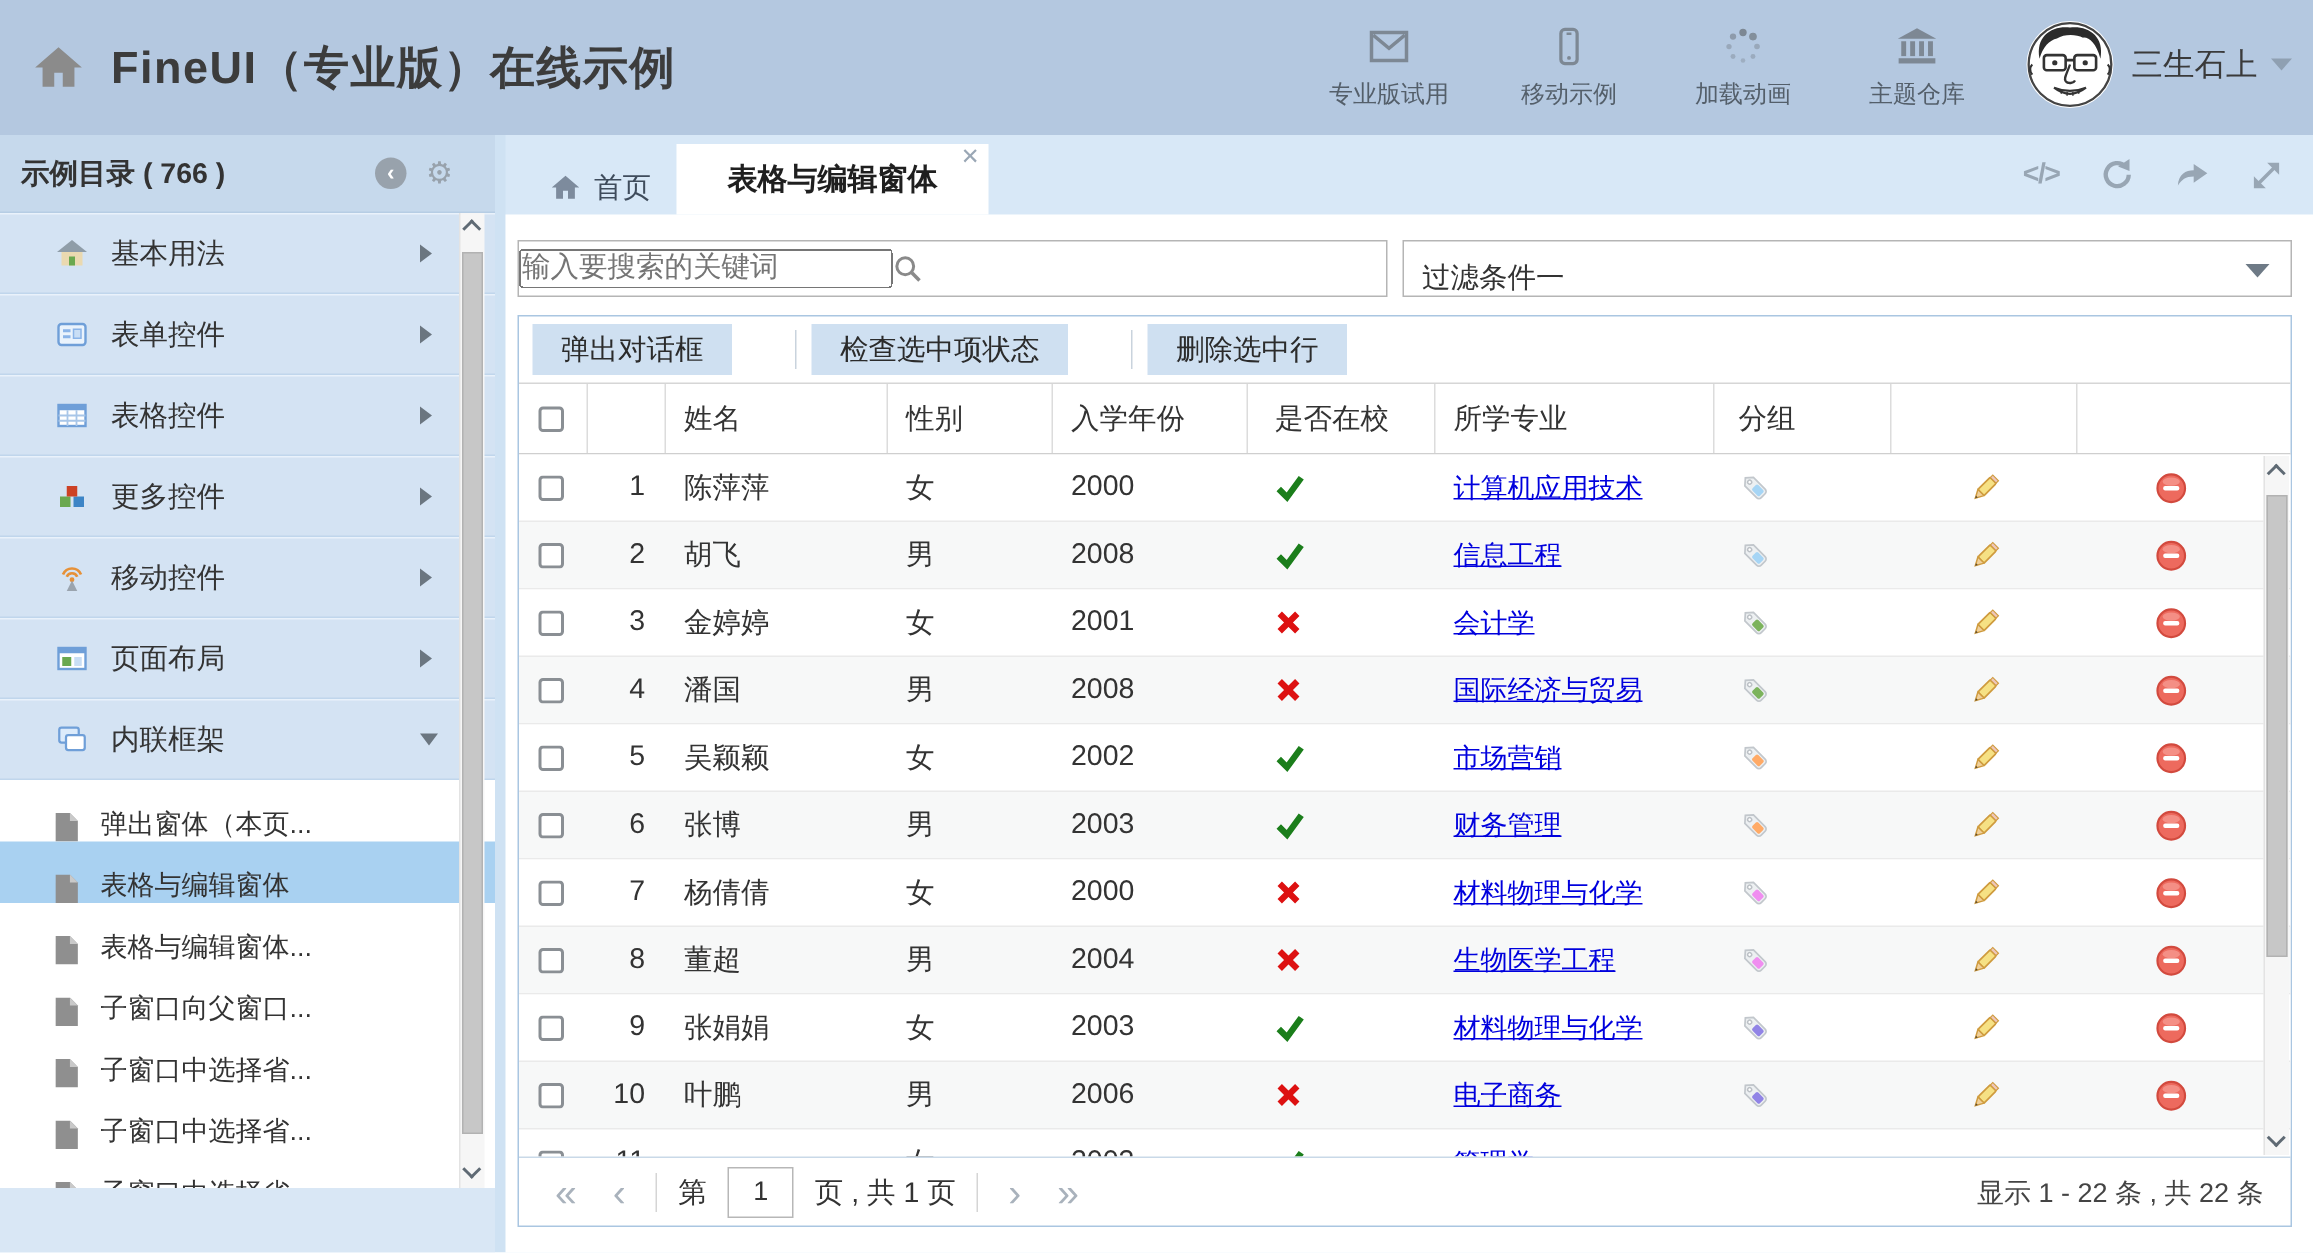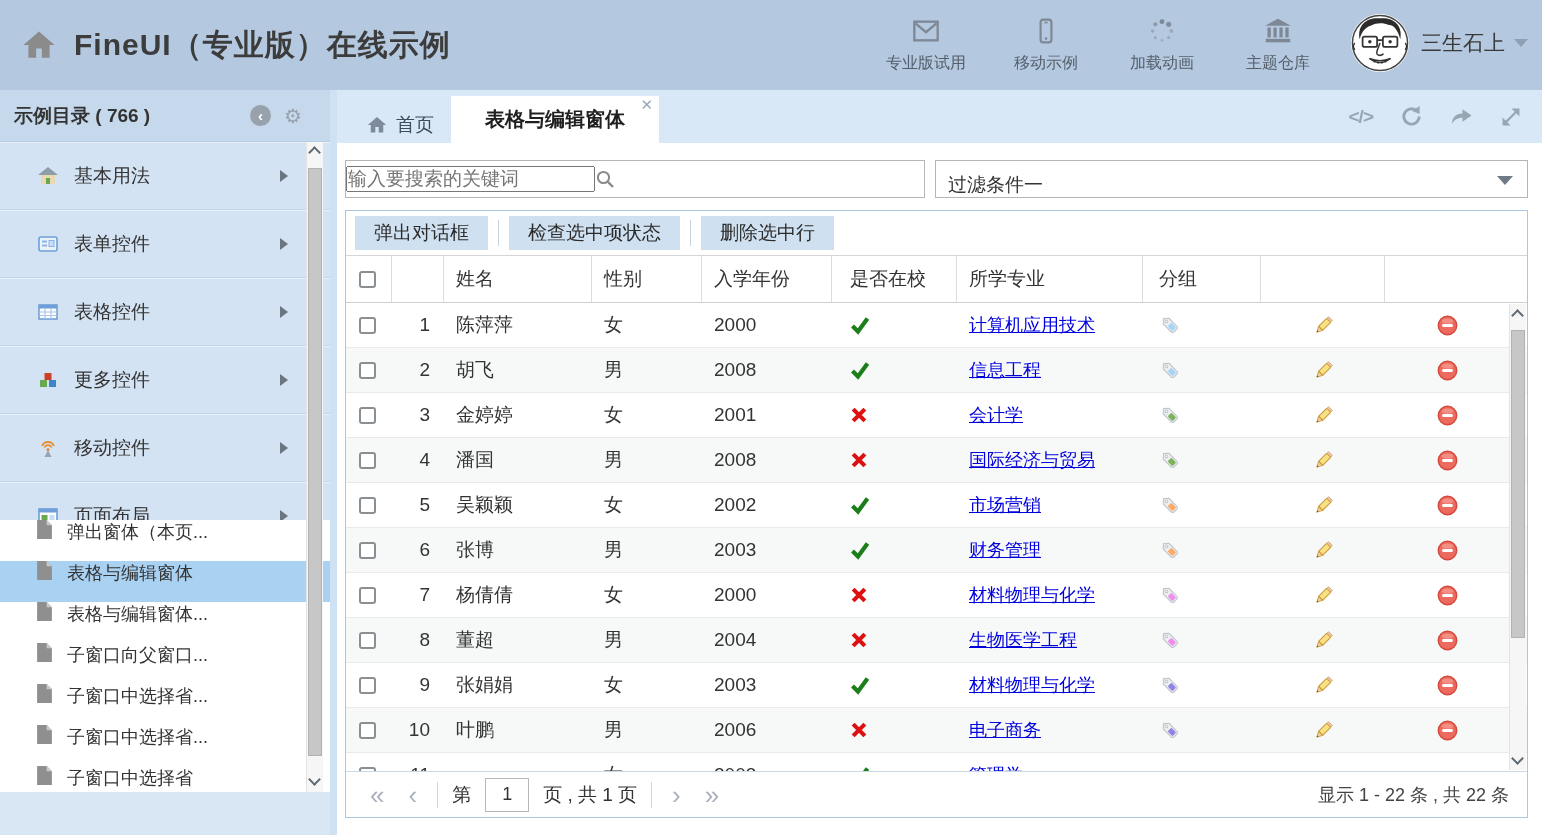--- a/index.html
+++ b/index.html
@@ -21,28 +21,28 @@
   .caret-down { margin-left:9px; width:0; height:0; border-left:7px solid transparent; border-right:7px solid transparent; border-top:8px solid #8fa0b2; }
 
   
   .sb { position:absolute; left:0; top:90px; width:330px; height:745px; background:#d9e7f5; }
   .sb-head { position:absolute; left:0; top:0; width:330px; height:52px; background:#c6d9ec; display:flex; align-items:center; border-bottom:1px solid #b6cde4; }
   .sb-title { margin-left:14px; font-size:19px; font-weight:bold; color:#333; }
   .sb-tools { position:absolute; right:28px; top:15px; display:flex; gap:13px; align-items:center; }
   .circ-back { width:21px; height:21px; border-radius:50%; background:#98a2ac; color:#fff; font-size:15px; font-weight:bold; display:flex; align-items:center; justify-content:center; line-height:1; cursor:pointer; }
   .gear { font-size:20px; color:#98a2ac; line-height:1; cursor:pointer; }
   .sb-menu { position:absolute; left:0; top:52px; width:330px; }
-  .menu-item { height:68px; background:#d4e3f3; border-bottom:1px solid #c0d6ec; border-top:1px solid #e9f2fb; display:flex; align-items:center; cursor:pointer; position:relative; }
+  .menu-item { height:54px; background:#d4e3f3; border-bottom:1px solid #c0d6ec; border-top:1px solid #e9f2fb; display:flex; align-items:center; cursor:pointer; position:relative; }
   .mi-icon { margin-left:38px; width:20px; height:20px; flex:none; }
   .mi-label { margin-left:16px; font-size:19px; color:#333; }
   .mi-arrow-r { position:absolute; right:42px; width:0; height:0; border-left:8px solid #6b7680; border-top:6px solid transparent; border-bottom:6px solid transparent; }
   .mi-arrow-d { position:absolute; right:38px; width:0; height:0; border-top:8px solid #6b7680; border-left:6px solid transparent; border-right:6px solid transparent; display:none; }
   .menu-item.open .mi-arrow-d { display:block; }
   .sb-sub { position:absolute; left:0; top:430px; width:330px; height:272px; background:#fff; overflow:hidden; }
-  .sub-item { height:41px; display:flex; align-items:flex-start; cursor:pointer; }
+  .sub-item { height:41px; display:flex; align-items:flex-end; cursor:pointer; }
   .sub-item.selected { background:#a9d1f1; }
   .si-icon { margin-left:36px; width:17px; height:19px; flex:none; }
   .si-label { margin-left:14px; font-size:18px; color:#333; white-space:nowrap; }
   .sb-scroll { position:absolute; left:306px; top:52px; width:17px; height:650px; background:#f6f6f6; border-left:1px solid #e3e3e3; }
   .sb-scroll .thumb { position:absolute; left:1px; top:26px; bottom:36px; width:14px; background:#c7c7c7; border:1px solid #b2b2b2; }
   .chev { display:block; width:9px; height:9px; border-right:2.4px solid #5f6a74; border-bottom:2.4px solid #5f6a74; }
   .chev.up { transform:rotate(-135deg); }
   .chev.down { transform:rotate(45deg); }
   .sb-scroll .chev.up { position:absolute; left:3px; top:6px; }
   .sb-scroll .chev.down { position:absolute; left:3px; bottom:8px; }
@@ -67,21 +67,21 @@
   .content { position:absolute; left:0; top:53px; width:1205px; height:764px; background:#fff; }
   .searchrow { position:absolute; left:8px; top:17px; width:1183px; height:38px; display:flex; }
   .kw-wrap { width:580px; height:38px; border:1px solid #b5b5b5; display:flex; align-items:center; background:#fff; }
   .kw-wrap input { font-size:19px; }
   .filter { position:relative; margin-left:10px; flex:1; height:38px; border:1px solid #b5b5b5; display:flex; align-items:center; cursor:pointer; background:#fff; }
   .filter-val { margin-left:12px; font-size:19px; color:#333;margin-top:11px; }
   .filter .caret { position:absolute; right:14px; top:15px; width:0; height:0; border-left:8px solid transparent; border-right:8px solid transparent; border-top:9px solid #6e7a86; }
 
   
   .grid { position:absolute; left:8px; top:67px; width:1183px; height:608px; border:1px solid #aac6e1; background:#fff; display:flex; flex-direction:column; }
-  .g-toolbar { height:44px; flex:none; display:flex; align-items:center; padding-left:9px; }
+  .g-toolbar { height:44px; flex:none; display:flex; align-items:center; padding-left:9px;gap:32px; }
   .tool-btn { position:relative; height:34px; padding:0 19px; background:#cfe0f1; border:none; font-size:19px; color:#2b2b2b; cursor:pointer; font-family:inherit; margin-right:21px; }
   .tool-btn + .tool-btn::before { content:""; position:absolute; left:-11px; top:4px; bottom:4px; width:1px; background:#c9d3dd; }
   .g-head { height:48px; flex:none; display:flex; border-top:1px solid #d6d6d6; border-bottom:1px solid #cfcfcf; align-items:stretch; }
   .th { display:flex; align-items:center; font-size:19px; color:#333; border-right:1px solid #dcdcdc; padding-left:12px; }
   .th:last-child { border-right:none; }
   .g-body { flex:none; }
   .tr { height:45px; display:flex; align-items:center; border-bottom:1px solid #eaeaea; background:#fff; }
   .g-body .tr:nth-child(even) { background:#f7f8f8; }
   .td { display:flex; align-items:center; font-size:19px; color:#333; padding-left:12px; overflow:hidden; white-space:nowrap; }
   .c-check { width:46px; flex:none; }

